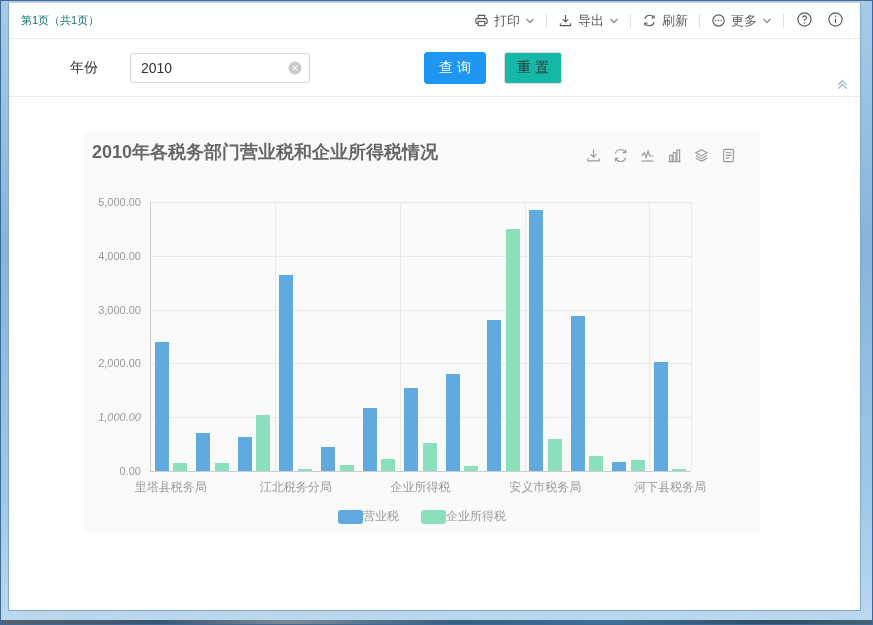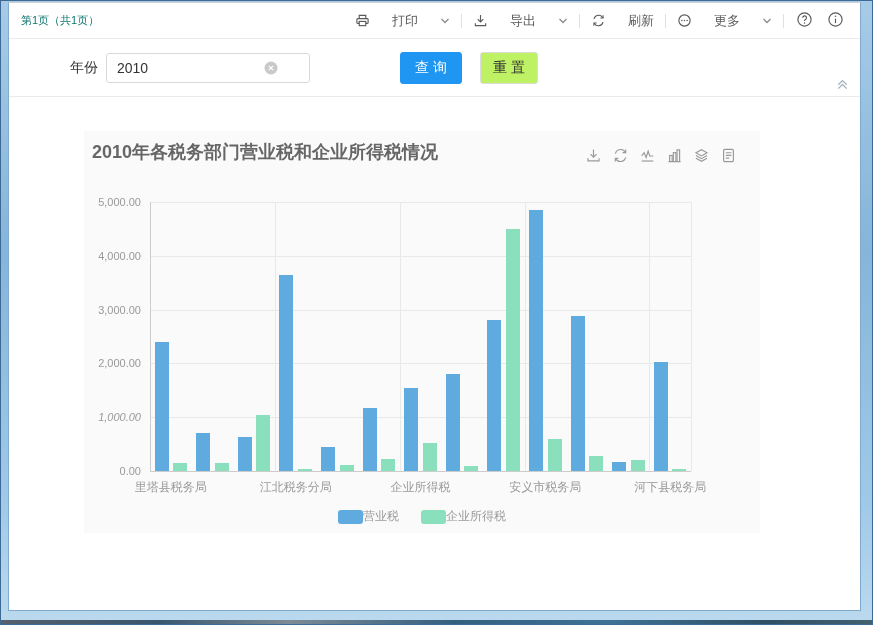--- a/index.html
+++ b/index.html
@@ -13,37 +13,37 @@
     background:linear-gradient(90deg,#55616b 0%,#39566e 18%,#7c8b94 33%,#34607f 52%,#3e7294 70%,#2f4f63 88%,#44626f 100%); }
 
   .window { position:absolute; left:7px; right:11px; top:1px; bottom:13px;
     background:#ffffff; border:1px solid #7fa9cd; border-top:1px solid #cfcfcf; }
 
   
   .topbar { height:36px; display:flex; align-items:center; justify-content:space-between;
     padding:0 14px 0 12px; border-bottom:1px solid #ebebeb; }
   .pagination { font-size:11px; color:#0f766e; }
   .topbar-actions { display:flex; align-items:center; gap:10px; }
-  .tb-item { display:flex; align-items:center; gap:22px; background:none; border:none;
+  .tb-item { display:flex; align-items:center; gap:5px; background:none; border:none;
     font-size:13px; color:#595959; cursor:pointer; font-family:inherit; padding:2px 1px; }
   .tb-item svg { display:block; }
   .vdiv { width:1px; height:14px; background:#e0e0e0; }
   .icon-btn { background:none; border:none; cursor:pointer; padding:2px; display:flex; }
 
   
   .formbar { position:relative; height:58px; display:flex; align-items:center;
     padding-left:61px; border-bottom:1px solid #ebebeb; }
-  .form-label { font-size:14px; color:#333; margin-right:8px; }
+  .form-label { font-size:14px; color:#333; margin-right:32px; }
   .input-wrap { position:relative; width:180px; }
-  .input-wrap input { width:204px; height:30px; border:1px solid #d9d9d9; border-radius:3px;
+  .input-wrap input { width:180px; height:30px; border:1px solid #d9d9d9; border-radius:3px;
     padding:0 30px 0 10px; font-size:14px; color:#333; font-family:inherit; outline:none; }
   .clear-ic { position:absolute; right:8px; top:8px; width:14px; height:14px; cursor:pointer; }
   .btn { height:32px; border-radius:3px; font-size:14px; cursor:pointer; font-family:inherit; }
   .btn-primary { margin-left:114px; width:62px; background:#2096f3; border:1px solid #2096f3; color:#fff; }
-  .btn-default { margin-left:18px; width:58px; background:#bef264; border:1px solid #dcdcdc; color:#333; }
+  .btn-default { margin-left:18px; width:58px; background:#14b8a6; border:1px solid #dcdcdc; color:#333; }
   .collapse-ic { position:absolute; right:10px; bottom:4px; cursor:pointer; display:flex; }
 
   
   .content { position:relative; }
   .chart-panel { position:relative; margin:34px 0 0 75px; width:676px; height:402px; background:#fafafa; }
   .chart-title { position:absolute; left:8px; top:9px; font-size:18px; font-weight:bold; color:#666; }
   .chart-toolbox { position:absolute; right:23px; top:16px; display:flex; gap:10px; }
   .chart-toolbox span { display:flex; cursor:pointer; }
   .plot { position:absolute; left:66px; top:71px; width:541px; height:269px; }
   .gridline-h { position:absolute; left:0; width:100%; height:1px; background:#e9e9e9; }

